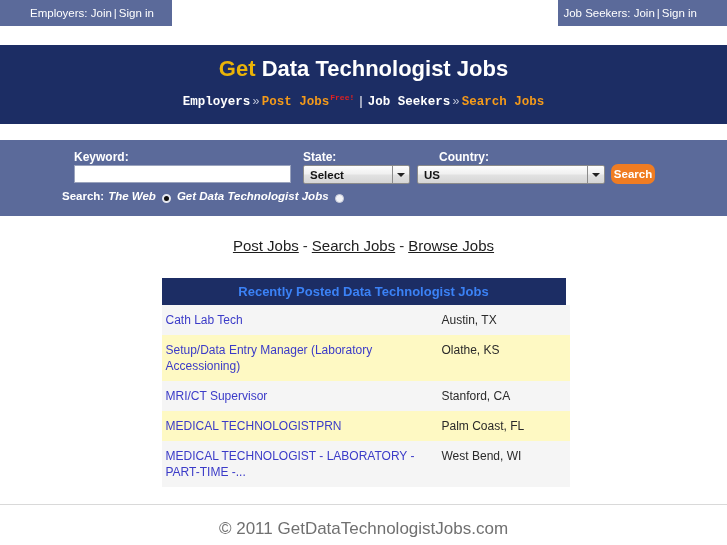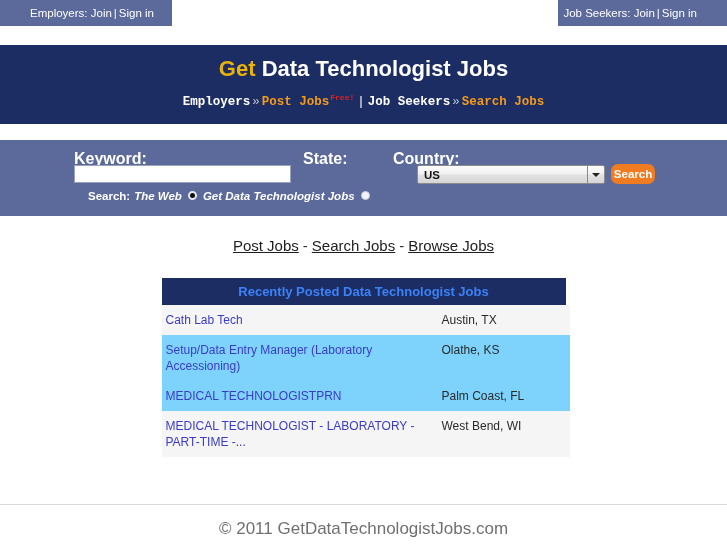--- a/index.html
+++ b/index.html
@@ -104,27 +104,27 @@
   
   .searchpanel {
     height: 76px;
     background: #5b6a9a;
     position: relative;
     box-sizing: border-box;
   }
   .field-label {
     position: absolute;
     color: #ffffff;
-    font-size: 16px;
+    font-size: 12px;
     font-weight: bold;
     top: 10px;
   }
   .lbl-keyword { left: 74px; }
   .lbl-state   { left: 303px; }
-  .lbl-country { left: 393px; }
+  .lbl-country { left: 439px; }
 
   .keyword-input {
     position: absolute;
     left: 74px;
     top: 25px;
     width: 217px;
     height: 18px;
     border: 1px solid #9aa3bd;
     background: #ffffff;
     font-family: "Liberation Sans", sans-serif;
@@ -186,27 +186,27 @@
     border-radius: 7px;
     font-family: "Liberation Sans", sans-serif;
     cursor: pointer;
     line-height: 20px;
     text-align: center;
     padding: 0;
   }
 
   .scope-row {
     position: absolute;
-    left: 88px;
+    left: 62px;
     top: 50px;
     color: #ffffff;
     font-size: 11.5px;
     font-weight: bold;
     display: flex;
-    align-items: flex-start;
+    align-items: flex-end;
   }
   .scope-row .ital {
     font-style: italic;
     font-weight: bold;
     padding: 0 4px 0 4px;
   }
   .radio {
     display: inline-block;
     width: 9px;
     height: 9px;
@@ -265,21 +265,21 @@
     border-collapse: collapse;
     table-layout: fixed;
   }
   .jobs-table td {
     vertical-align: top;
     padding: 7px 0 7px 0;
     font-size: 12px;
     line-height: 16px;
   }
   .jobs-table tr.odd  { background: #f5f5f5; }
-  .jobs-table tr.even { background: #7dd3fc; }
+  .jobs-table tr.even { background: #fef9c3; }
   .col-title { width: 276px; padding-left: 4px !important; }
   .col-loc   { width: 128px; }
   .job-link {
     color: #3b3bc8;
     text-decoration: none;
   }
   .job-loc {
     color: #2a2a2a;
     font-size: 11.5px;
   }
@@ -320,20 +320,26 @@
   <div class="site-title"><span class="accent">Get</span><span> Data Technologist Jobs</span></div>
   <div class="tagline"><a href="#" class="tag-white">Employers</a><span class="tag-chev">»</span><a href="#" class="tag-orange">Post Jobs</a><span class="tag-free">Free!</span><span class="tag-bar">|</span><a href="#" class="tag-white">Job Seekers</a><span class="tag-chev">»</span><a href="#" class="tag-orange">Search Jobs</a></div>
 </div>
 <div class="masthead-gap"></div>
 
 <div class="searchpanel">
   <div class="field-label lbl-keyword">Keyword:</div>
   <input class="keyword-input" type="text" value="" style="">
 
   <div class="field-label lbl-state">State:</div>
+  <div class="select-box sel-state">
+    <span>Select</span>
+    <span class="sel-arrow">
+        <i></i>
+      </span>
+  </div>
 
   <div class="field-label lbl-country">Country:</div>
   <div class="select-box sel-country">
     <span>US</span>
     <span class="sel-arrow">
         <i></i>
       </span>
   </div>
 
   <button class="search-button">Search</button>
@@ -358,20 +364,24 @@
     <table class="jobs-table">
       <tbody>
         <tr class="odd">
           <td class="col-title"><a href="#" class="job-link">Cath Lab Tech</a></td>
           <td class="col-loc job-loc">Austin, TX</td>
         </tr>
         <tr class="even">
           <td class="col-title"><a href="#" class="job-link">Setup/Data Entry Manager (Laboratory Accessioning)</a></td>
           <td class="col-loc job-loc">Olathe, KS</td>
         </tr>
+        <tr class="odd">
+          <td class="col-title"><a href="#" class="job-link">MRI/CT Supervisor</a></td>
+          <td class="col-loc job-loc">Stanford, CA</td>
+        </tr>
         <tr class="even">
           <td class="col-title"><a href="#" class="job-link">MEDICAL TECHNOLOGISTPRN</a></td>
           <td class="col-loc job-loc">Palm Coast, FL</td>
         </tr>
         <tr class="odd">
           <td class="col-title"><a href="#" class="job-link">MEDICAL TECHNOLOGIST - LABORATORY - PART-TIME -...</a></td>
           <td class="col-loc job-loc">West Bend, WI</td>
         </tr>
       </tbody>
     </table>

